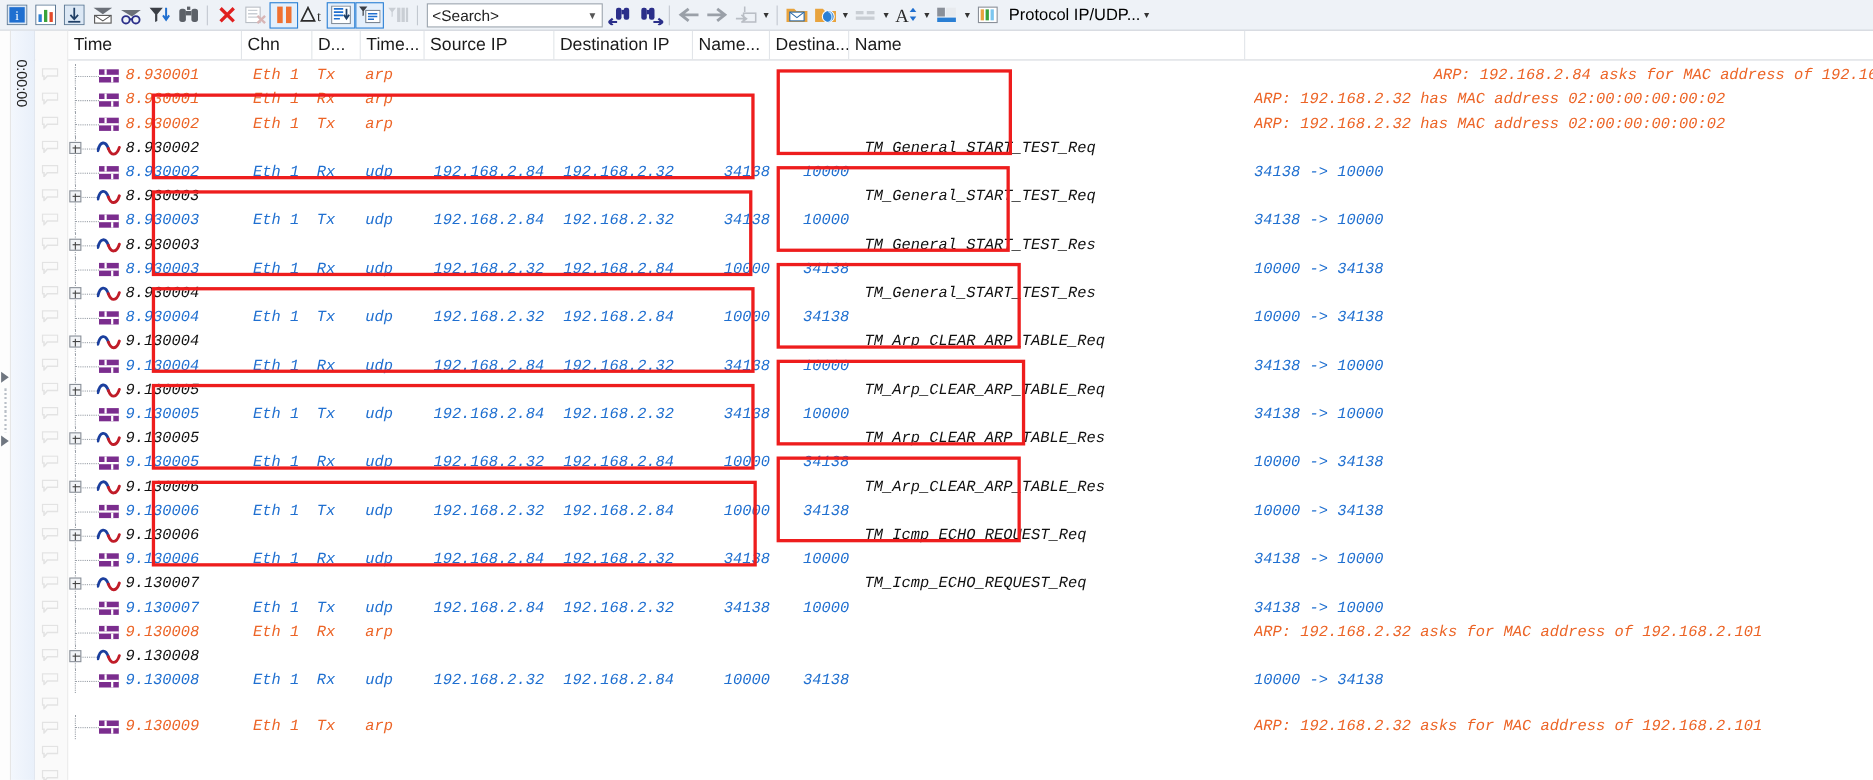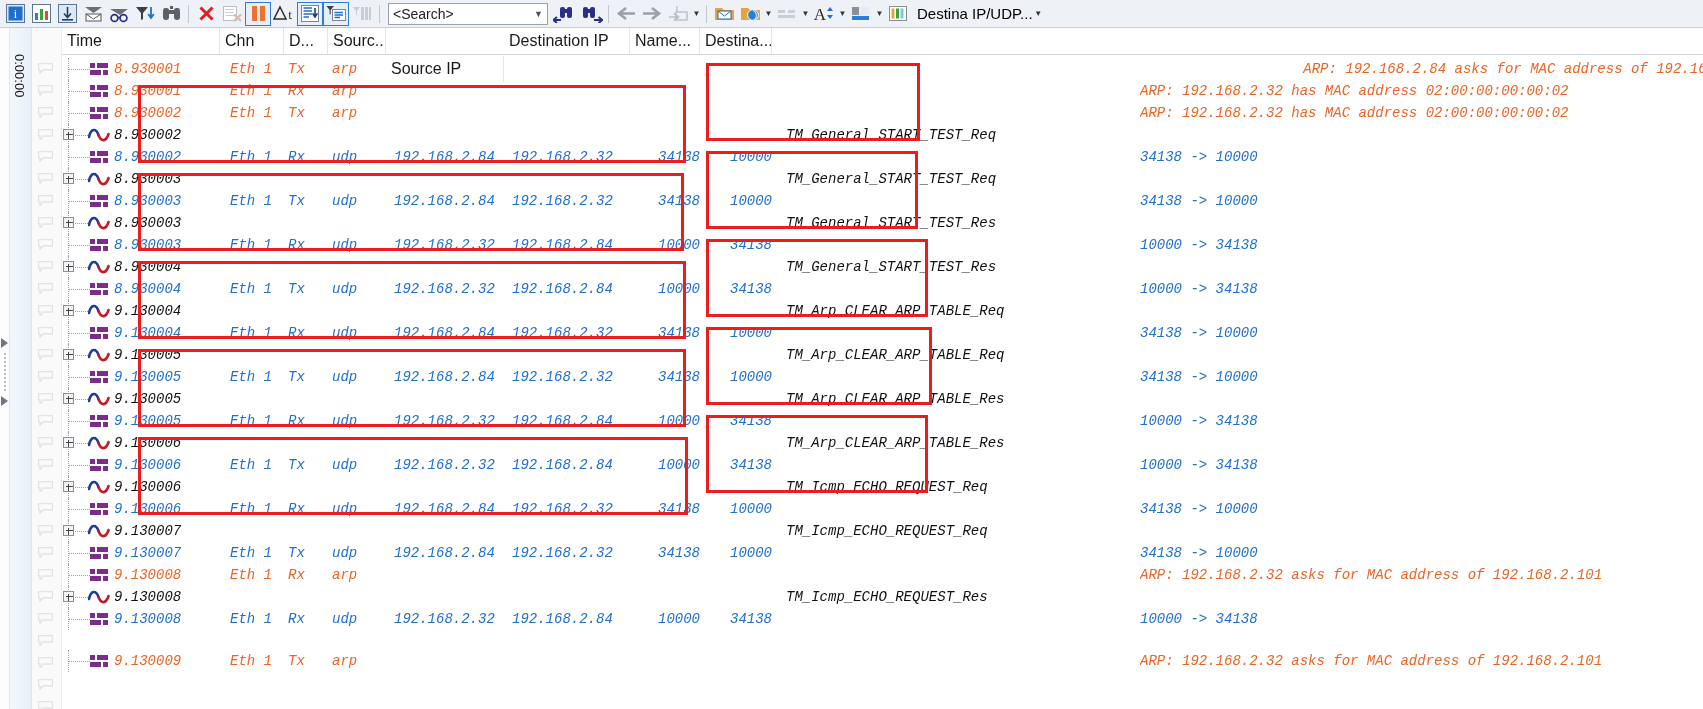--- a/index.html
+++ b/index.html
@@ -365,34 +365,35 @@
 
   <div class="tb-btn">
     <svg width="20" height="19" viewBox="0 0 20 19">
       <rect x="1.5" y="2.5" width="17" height="14" fill="#fff" stroke="#8a9099"></rect>
       <rect x="3.5" y="4.5" width="3" height="10" fill="#e8a33d"></rect>
       <rect x="8" y="4.5" width="3" height="10" fill="#3aa33a"></rect>
       <rect x="12.5" y="4.5" width="3" height="10" fill="#7cc6ef"></rect>
     </svg>
   </div>
 
-  <div id="proto-label">Destina IP/UDP...</div>
+  <div id="proto-label">Protocol IP/UDP...</div>
   <div class="tb-caret">▼</div>
 </div>
 
 <div id="header-row">
   <div id="gutter-head"></div>
 <div class="hcell" style="left: 62px; width: 158px;">Time</div>
     <div class="hcell" style="left: 220px; width: 64px;">Chn</div>
     <div class="hcell" style="left: 284px; width: 44px;">D...</div>
-    <div class="hcell" style="left: 328px; width: 58px;">Sourc...</div>
-    <div class="hcell" style="left: 386px; width: 118px; margin-top: 28px;">Source IP</div>
+    <div class="hcell" style="left: 328px; width: 58px;">Time...</div>
+    <div class="hcell" style="left: 386px; width: 118px;">Source IP</div>
     <div class="hcell" style="left: 504px; width: 126px;">Destination IP</div>
     <div class="hcell" style="left: 630px; width: 70px;">Name...</div>
     <div class="hcell" style="left: 700px; width: 72px;">Destina...</div>
+    <div class="hcell" style="left: 772px; width: 360px;">Name</div>
   </div>
 
 <div id="leftbar">
   <div class="tri" style="top:310px;"></div>
   <div class="dotcol" style="top:325px;height:40px;"></div>
   <div class="tri" style="top:368px;"></div>
 </div>
 
 <div id="gutter-time">
   <span class="vtext">0:00:00</span>
@@ -840,21 +841,20 @@
     </div>
     <div class="row" style="top: 531px;">
       <div class="tree-vert"></div>
       <div class="tree-line"></div>
       <div class="plusbox"></div>
       <div class="ico-wave"><svg width="22" height="16" viewBox="0 0 22 16">
           <path d="M1 10 C3 1, 8 1, 10.5 8" stroke="#1b3f9e" stroke-width="2.6" fill="none" stroke-linecap="round"></path>
           <path d="M10.5 8 C13 15, 18 15, 20.5 7" stroke="#c01c28" stroke-width="2.6" fill="none" stroke-linecap="round"></path>
         </svg></div>
       <div class="cell c-black" style="left: 52px; width: 106px; text-align: left;">9.130008</div>
-      <div class="cell c-black" style="left: 724px; width: 346px; text-align: left;">TM_Icmp_ECHO_REQUEST_Res</div>
     </div>
     <div class="row" style="top: 553px;">
       <div class="tree-vert"></div>
       <div class="tree-line"></div>
       <div class="ico-frame">
         <i class="h"></i>
         <i class="v1"></i>
         <i class="v2"></i>
       </div>
       <div class="cell c-blue" style="left: 52px; width: 106px; text-align: left;">9.130008</div>

